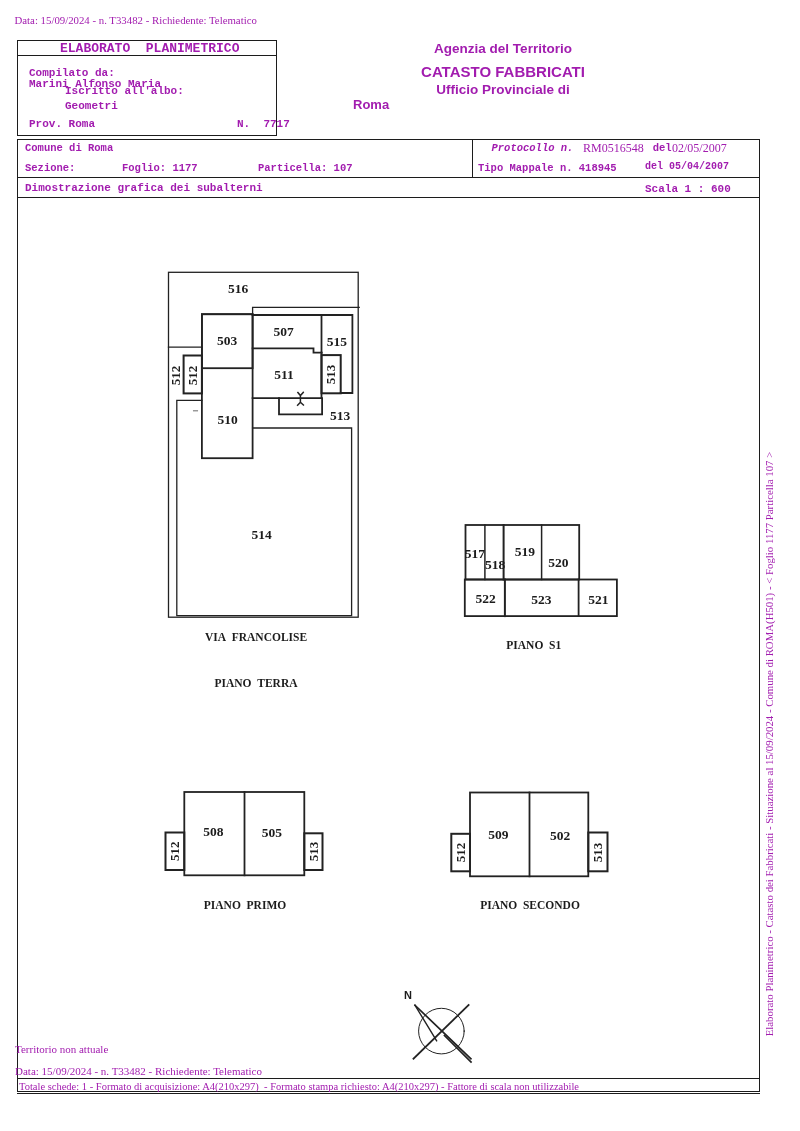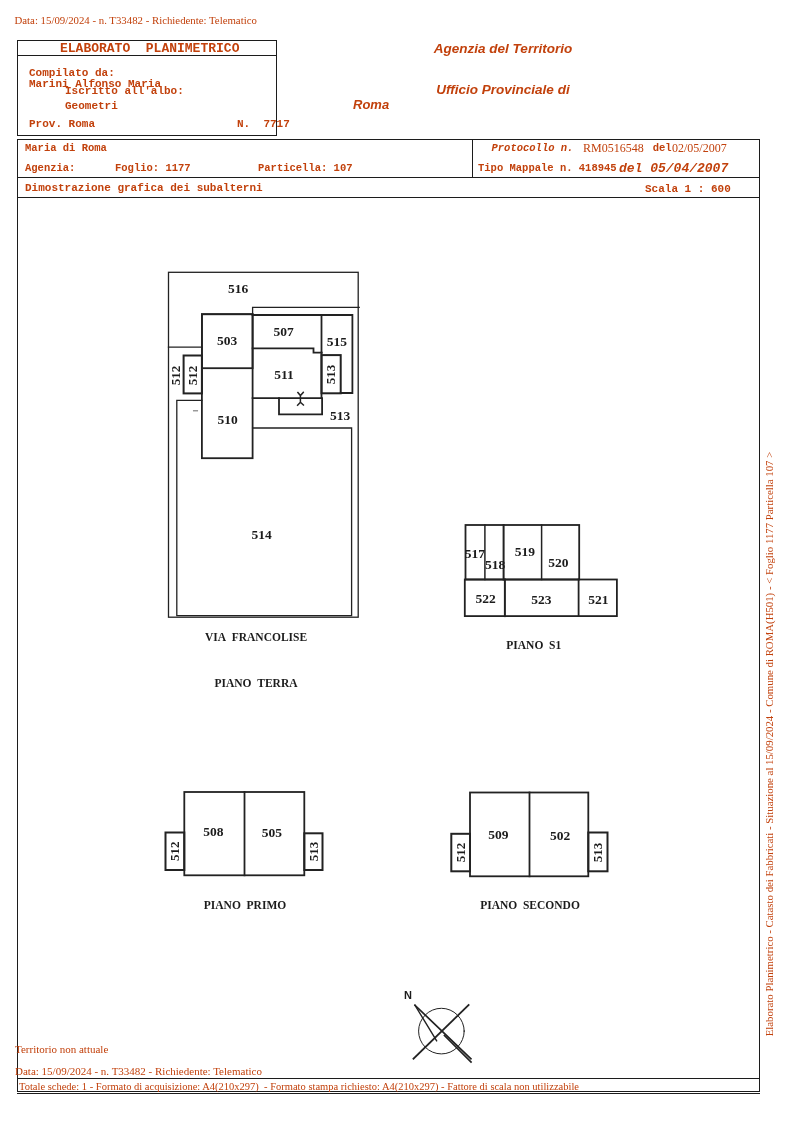--- a/index.html
+++ b/index.html
@@ -1,19 +1,19 @@
 <!DOCTYPE html>
 <html><head>
 <meta charset="utf-8">
 <style>
   html,body{margin:0;padding:0;background:#fff;}
   #page{position:relative;width:800px;height:1131px;background:#fff;overflow:hidden;
-        font-family:"Liberation Mono", monospace;color:#c2410c;}
+        font-family:"Liberation Mono", monospace;color:#a21caf;}
   .ser{font-family:"Liberation Serif", serif;}
-  .san{font-family:"Liberation Sans", sans-serif;font-style:italic;}
+  .san{font-family:"Liberation Sans", sans-serif;}
   .abs{position:absolute;box-sizing:border-box;}
   .b{font-weight:bold;}
 </style>
 </head>
 <body>
 <div id="page">
 
 <div class="abs ser" style="left:14.5px;top:14px;font-size:10.8px;">Data: 15/09/2024 - n. T33482 - Richiedente: Telematico</div>
 
 <div class="abs" style="left:17px;top:40px;width:260px;height:96px;border:1.6px solid #1c1c1c;"></div>
@@ -25,48 +25,49 @@
 <div class="abs b" style="left:29px;top:68px;font-size:11px;line-height:10.5px;">Compilato da:<br>Marini Alfonso Maria</div>
 
 <div class="abs b" style="left:29px;top:83.5px;font-size:11px;line-height:15px;margin-left:36px;">Iscritto all'albo:<br>Geometri</div>
 
 <div class="abs b" style="left:29px;top:118px;font-size:11px;">Prov. Roma</div>
 
 <div class="abs b" style="left:205px;top:118px;font-size:11px;margin-left:32px;">N.&nbsp;&nbsp;7717</div>
 
 <div class="abs san b" style="left:353px;top:41px;width:300px;text-align:center;font-size:13.5px;">Agenzia del Territorio</div>
 
+<div class="abs san b" style="left:353px;top:62.5px;width:300px;text-align:center;font-size:15px;">CATASTO FABBRICATI</div>
 
 <div class="abs san b" style="left:353px;top:81.5px;width:300px;text-align:center;font-size:13.5px;">Ufficio Provinciale di</div>
 
 <div class="abs san b" style="left:353px;top:96.5px;width:300px;font-size:13px;">Roma</div>
 
 <div class="abs" style="left:17px;top:139px;width:742.5px;height:38.5px;border:1.4px solid #1c1c1c;"></div>
 
 <div class="abs" style="left:471.5px;top:139px;width:0;height:38.5px;border-left:1.4px solid #1c1c1c;"></div>
 
-<div class="abs b" style="left:25px;top:141.5px;font-size:10.5px;">Maria di Roma</div>
-
-<div class="abs b" style="left:25px;top:162px;font-size:10.5px;">Agenzia:</div>
-
-<div class="abs b" style="left:115px;top:162px;font-size:10.5px;">Foglio: 1177</div>
+<div class="abs b" style="left:25px;top:141.5px;font-size:10.5px;">Comune di Roma</div>
+
+<div class="abs b" style="left:25px;top:162px;font-size:10.5px;">Sezione:</div>
+
+<div class="abs b" style="left:122px;top:162px;font-size:10.5px;">Foglio: 1177</div>
 
 <div class="abs b" style="left:258px;top:162px;font-size:10.5px;">Particella: 107</div>
 
 <div class="abs b" style="left:491.5px;top:142px;font-size:10.5px;font-style:italic;">Protocollo n.</div>
 
 <div class="abs ser" style="left:583px;top:141px;font-size:12px;">RM0516548</div>
 
 <div class="abs b" style="left:645.7px;top:142px;font-size:10.5px;margin-left:7px;">del</div>
 
 <div class="abs ser" style="left:672px;top:141px;font-size:12px;">02/05/2007</div>
 
 <div class="abs b" style="left:478px;top:161.5px;font-size:10.5px;">Tipo Mappale n. 418945</div>
 
-<div class="abs b" style="left:619px;top:161px;font-size:13px;font-style:italic;">del 05/04/2007</div>
+<div class="abs b" style="left:645px;top:161px;font-size:10px;">del 05/04/2007</div>
 
 <div class="abs" style="left:17px;top:177.5px;width:742.5px;height:20px;border-left:1.4px solid #1c1c1c;border-right:1.4px solid #1c1c1c;border-bottom:1.4px solid #1c1c1c;"></div>
 
 <div class="abs b" style="left:25px;top:182px;font-size:11px;">Dimostrazione grafica dei subalterni</div>
 
 <div class="abs b" style="left:645px;top:183px;font-size:11px;">Scala 1 : 600</div>
 
 <div class="abs" style="left:17px;top:197.5px;width:742.5px;height:881px;border-left:1.4px solid #1c1c1c;border-right:1.4px solid #1c1c1c;border-bottom:1.3px solid #1c1c1c;"></div>
 
 <div class="abs" style="left:17px;top:1078.5px;width:742.5px;height:13.5px;border-left:1.4px solid #1c1c1c;border-right:1.4px solid #1c1c1c;border-bottom:1.2px solid #1c1c1c;"></div>

